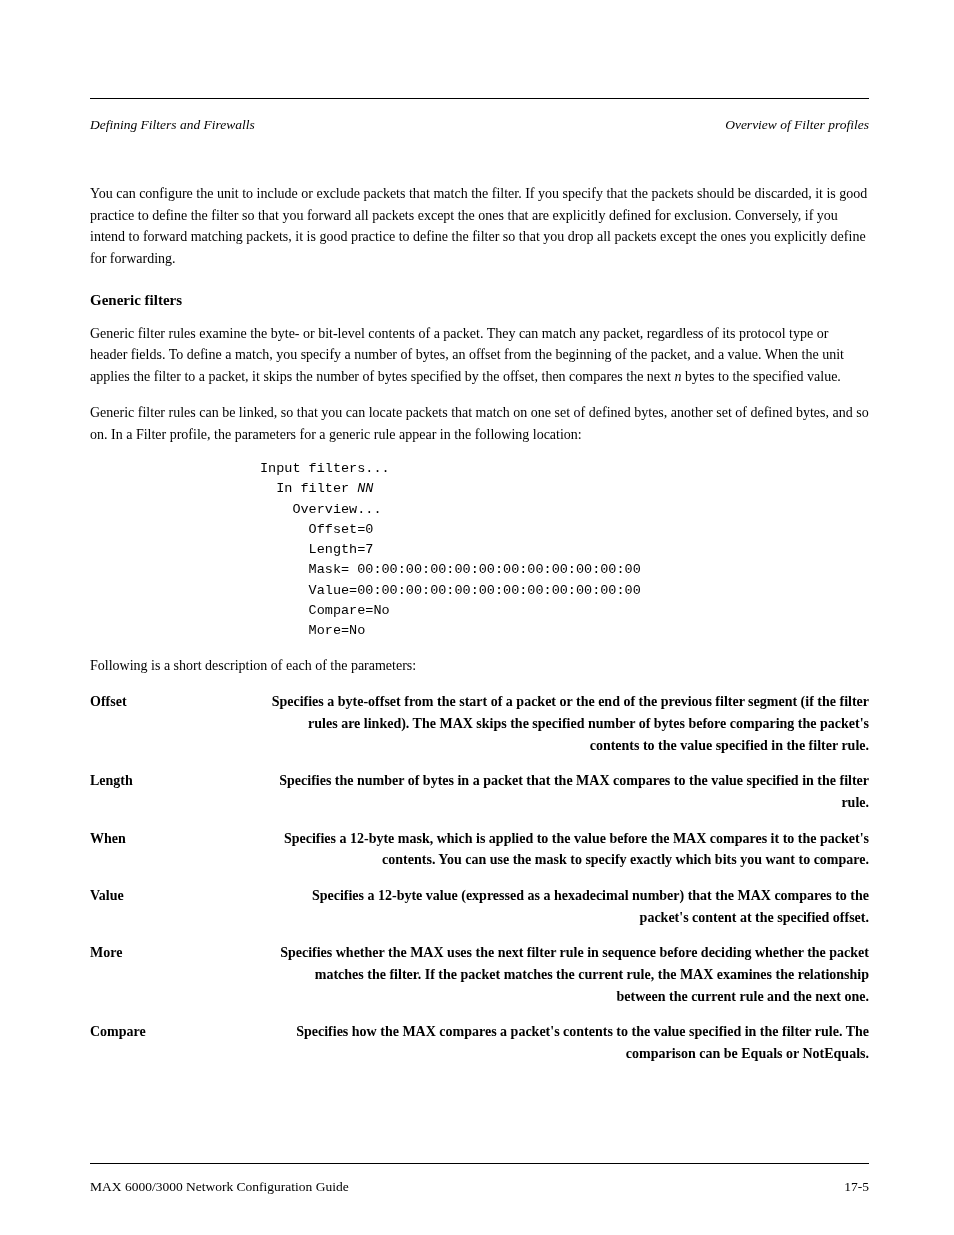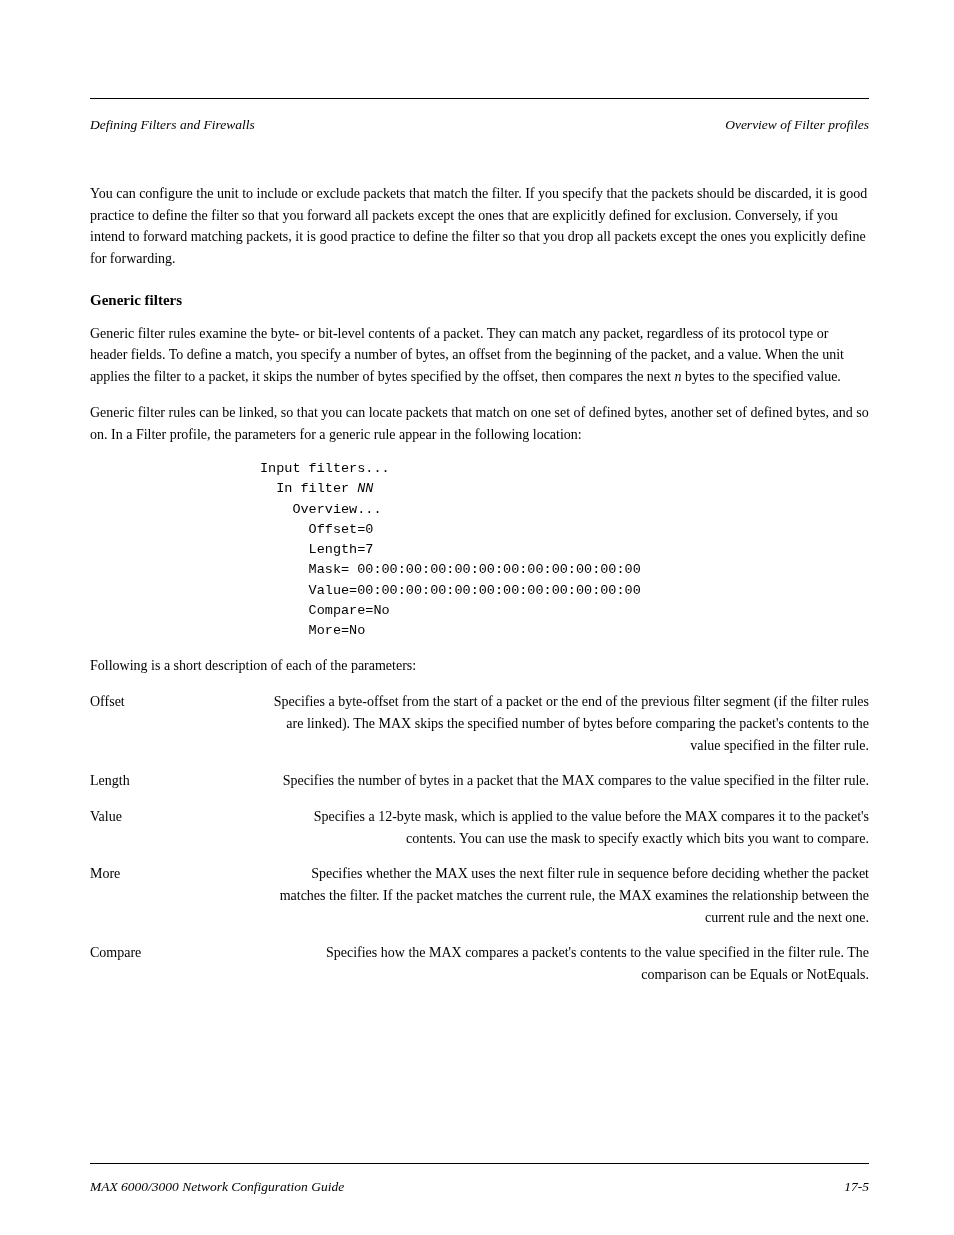--- a/index.html
+++ b/index.html
@@ -50,20 +50,21 @@
       font-family: 'Courier New', Courier, monospace;
       font-size: 13.5px;
       line-height: 1.5;
       white-space: pre;
       margin: 6px 0 14px 170px;
     }
     .code-var {
       font-style: italic;
     }
     .desc-list {
+      font-weight: bold;
     }
     .desc-row {
       display: flex;
       margin-bottom: 14px;
     }
     .desc-term {
       width: 178px;
       flex-shrink: 0;
       font-size: 14px;
       line-height: 1.55;
@@ -81,21 +82,20 @@
       right: 85px;
     }
     .footer-rule {
       border-top: 1px solid #000;
       margin-bottom: 15px;
     }
     .footer-text {
       display: flex;
       justify-content: space-between;
       font-size: 13.5px;
-      font-style: italic;
     }
   </style>
 </head>
 <body>
 
 <div class="header-rule"></div>
 <div class="header">
   <div class="header-left">Defining Filters and Firewalls</div>
   <div class="header-right">Overview of Filter profiles</div>
 </div>
@@ -125,22 +125,26 @@
 <div class="desc-list">
   <div class="desc-row">
     <div class="desc-term">Offset</div>
     <div class="desc-def">Specifies a byte-offset from the start of a packet or the end of the previous filter segment (if the filter rules are linked). The MAX skips the specified number of bytes before comparing the packet's contents to the value specified in the filter rule.</div>
   </div>
   <div class="desc-row">
     <div class="desc-term">Length</div>
     <div class="desc-def">Specifies the number of bytes in a packet that the MAX compares to the value specified in the filter rule.</div>
   </div>
   <div class="desc-row">
+    <div class="desc-term">When</div>
+    <div class="desc-def">Specifies a 12-byte mask, which is applied to the value before the MAX compares it to the packet's contents. You can use the mask to specify exactly which bits you want to compare.</div>
+  </div>
+  <div class="desc-row">
     <div class="desc-term">Value</div>
-    <div class="desc-def">Specifies a 12-byte mask, which is applied to the value before the MAX compares it to the packet's contents. You can use the mask to specify exactly which bits you want to compare.</div>
+    <div class="desc-def">Specifies a 12-byte value (expressed as a hexadecimal number) that the MAX compares to the packet's content at the specified offset.</div>
   </div>
   <div class="desc-row">
     <div class="desc-term">More</div>
     <div class="desc-def">Specifies whether the MAX uses the next filter rule in sequence before deciding whether the packet matches the filter. If the packet matches the current rule, the MAX examines the relationship between the current rule and the next one.</div>
   </div>
   <div class="desc-row">
     <div class="desc-term">Compare</div>
     <div class="desc-def">Specifies how the MAX compares a packet's contents to the value specified in the filter rule. The comparison can be Equals or NotEquals.</div>
   </div>
 </div>

